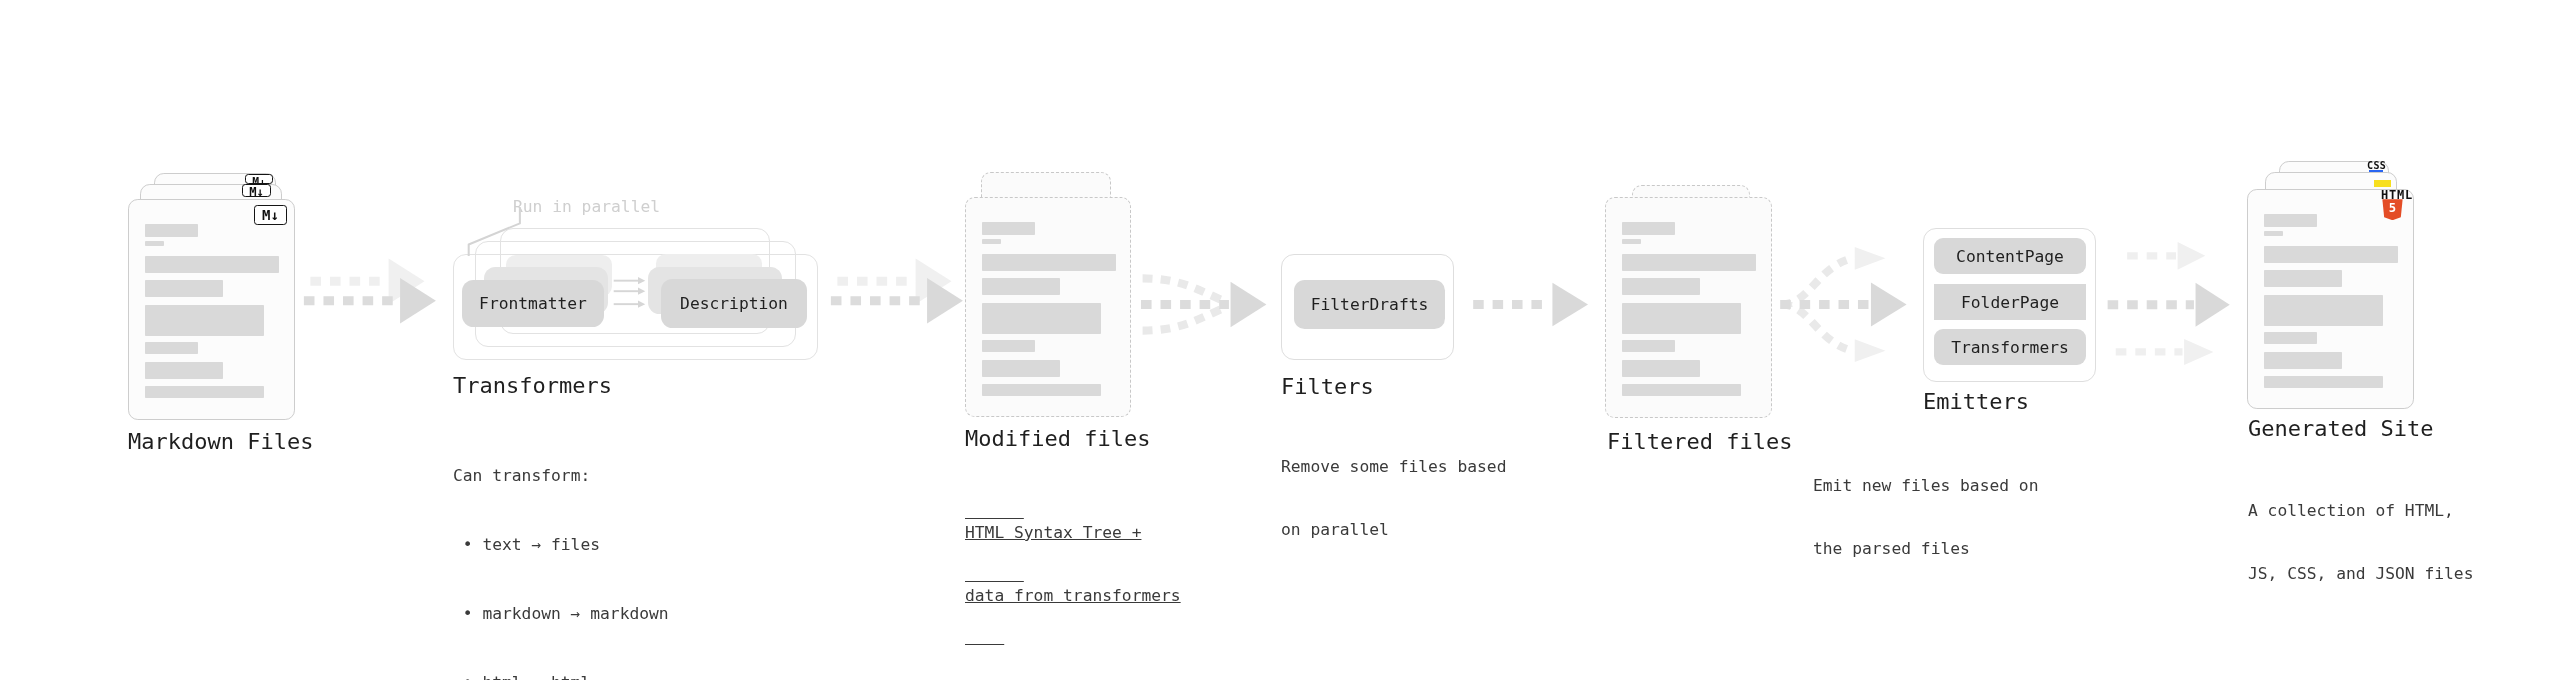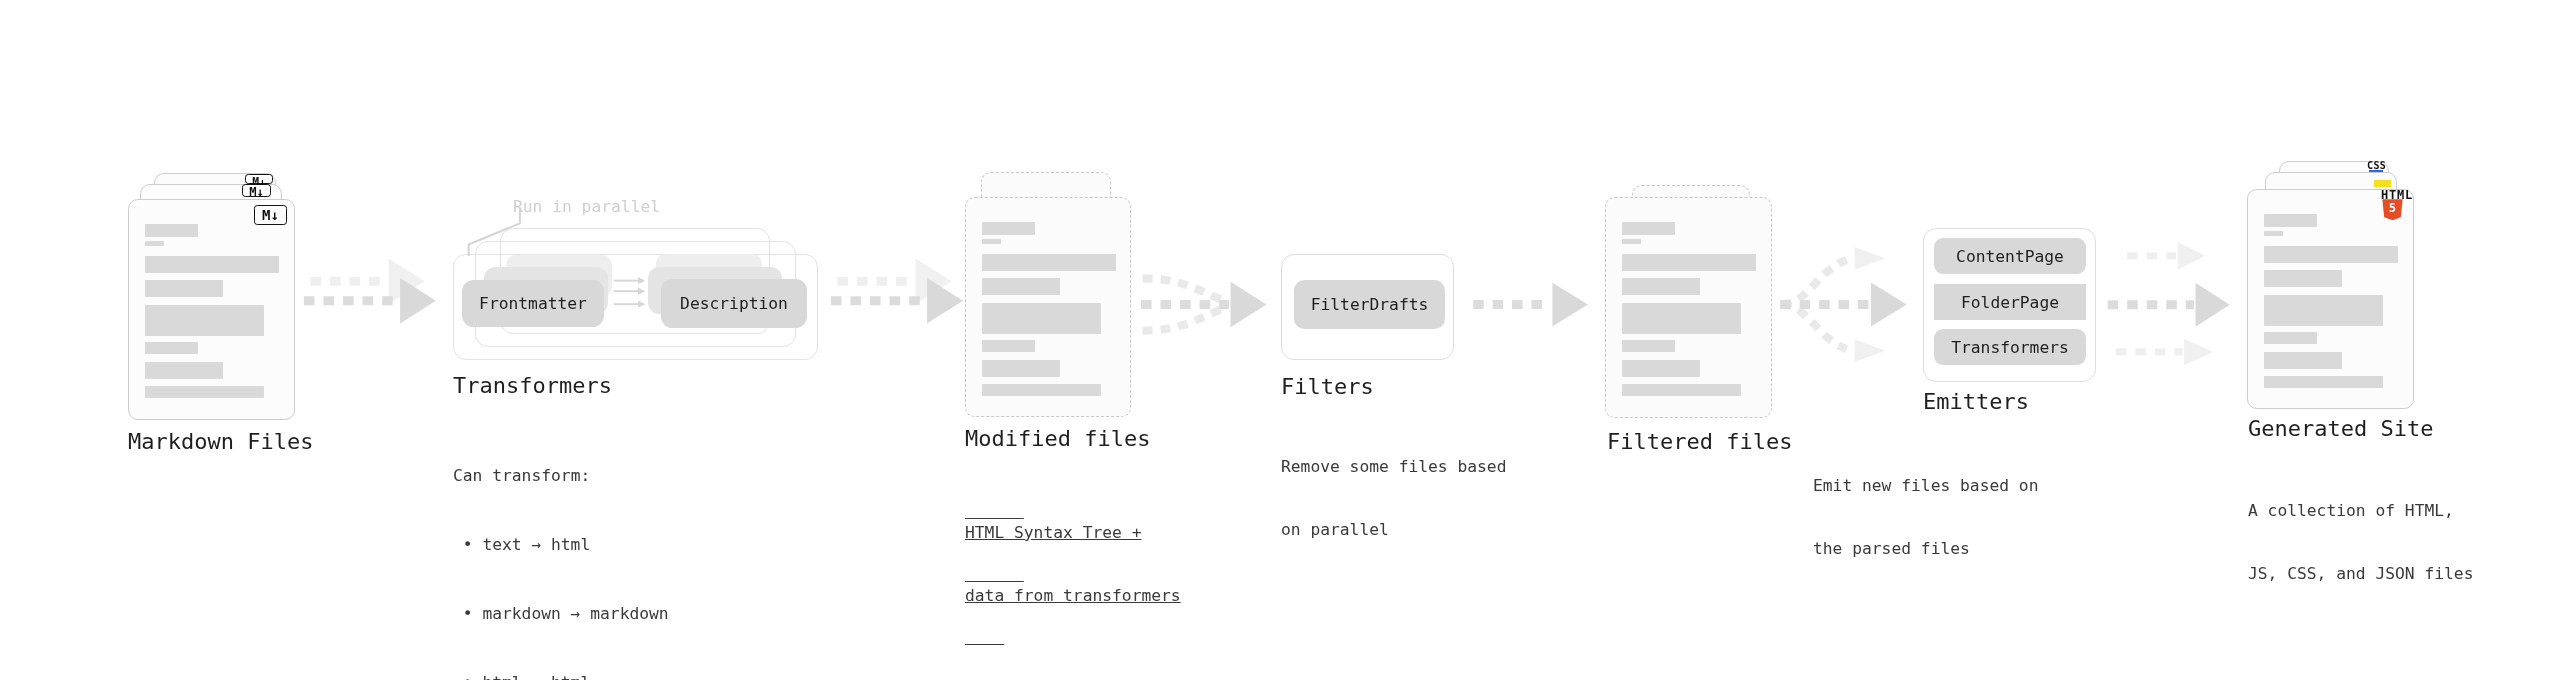--- a/index.html
+++ b/index.html
@@ -123,21 +123,21 @@
     </svg>
 
     <div class="annotation" style="left:513px;top:197px;">Run in parallel</div>
     <svg class="arr" style="left:463px;top:202px;" width="65" height="59" viewBox="0 0 80 72">
       <path d="M70,6 L70,26 L7,52 L7,66" fill="none" stroke="#d4d4d4" stroke-width="2.5" stroke-linejoin="round"></path>
     </svg>
 
     <div class="stage-label" style="left:453px;top:372px;">Transformers</div>
     <div class="stage-desc wide" style="left:453px;top:418px;">
       <div>Can transform:</div>
-      <div class="indent">• text → html</div>
+      <div class="indent">• text → files</div>
       <div class="indent">• markdown → markdown</div>
       <div class="indent">• html → html</div>
     </div>
   </div>
 
   <svg class="arr" style="left:826px;top:242px;" width="163" height="85" viewBox="0 0 200 104">
     <line class="dash lt" x1="14" y1="48" x2="108" y2="48"></line>
     <polygon class="hd-lt" points="110,20 154,48 110,76"></polygon>
     <line class="dash dk" x1="6" y1="72" x2="122" y2="72"></line>
     <polygon class="hd-dk" points="124,44 168,72 124,100"></polygon>

